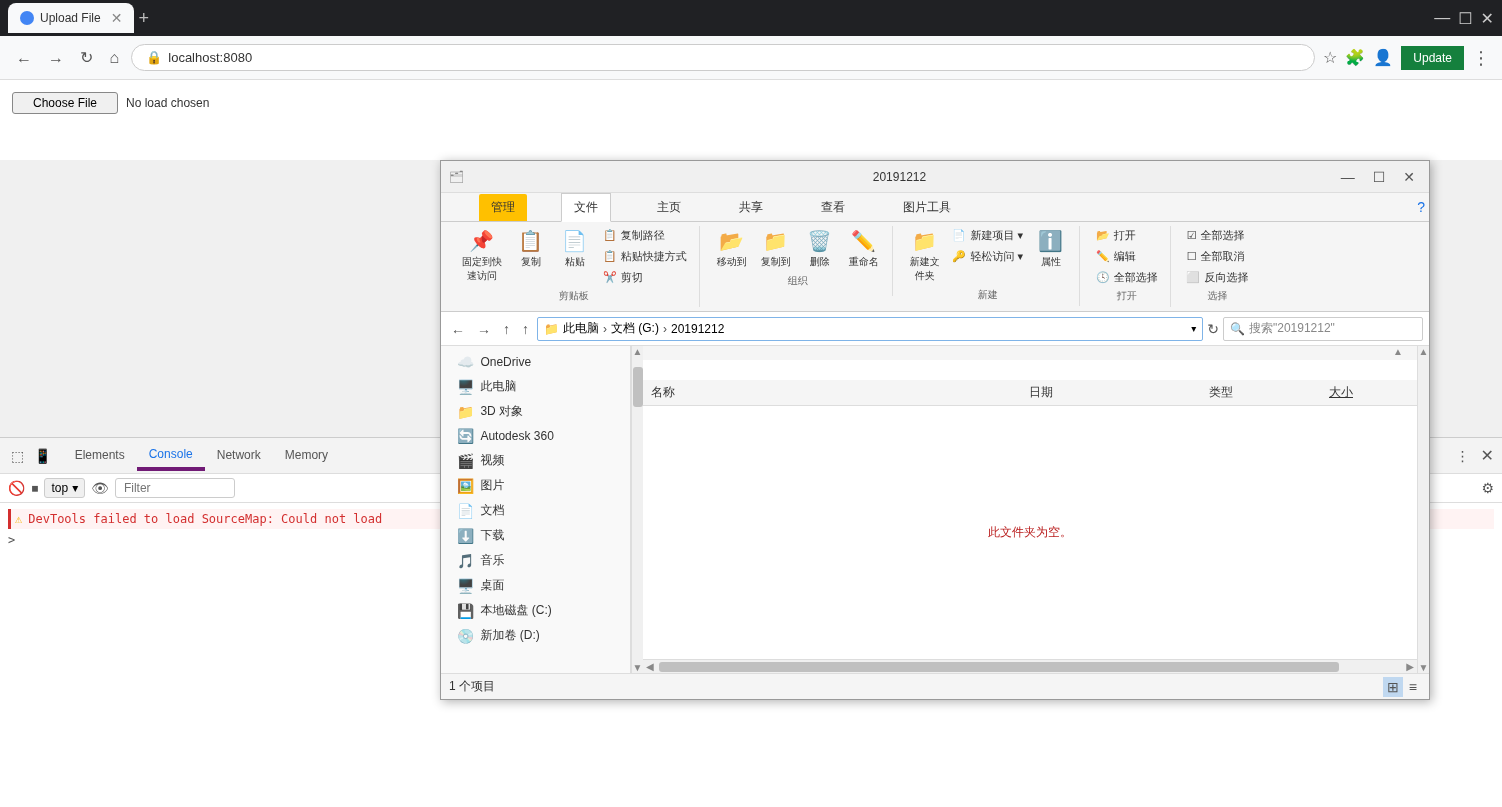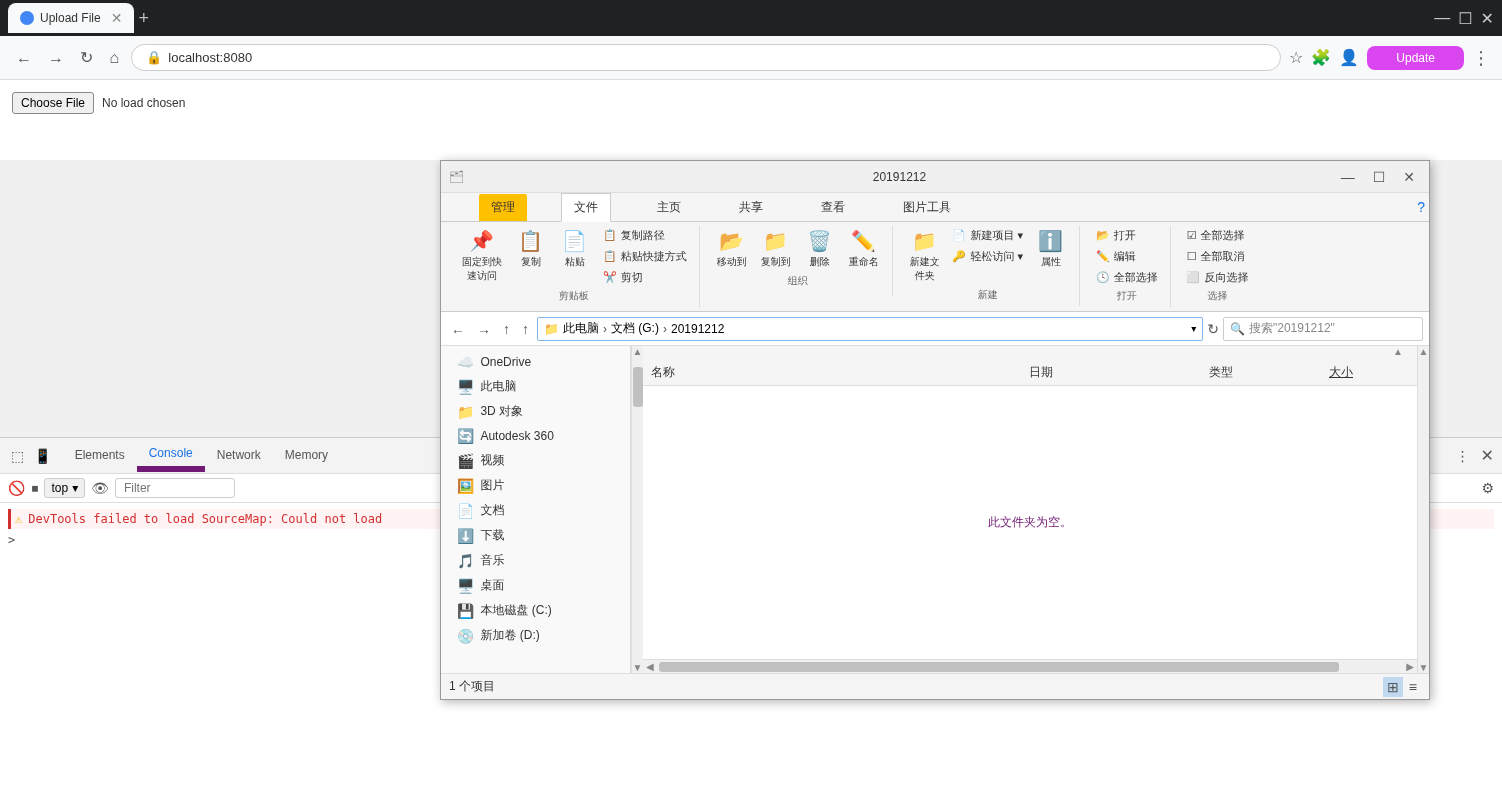--- a/index.html
+++ b/index.html
@@ -56,41 +56,41 @@
       padding: 5px 14px;
       font-size: 13px;
       display: flex;
       align-items: center;
       gap: 6px;
     }
     .address-text { font-size: 13px; color: #333; }
     .toolbar-actions { display: flex; align-items: center; gap: 8px; }
     .star-btn, .ext-btn, .account-btn { color: #555; font-size: 16px; }
     .update-btn {
-      background: #d946ef;
+      background: #15803d;
       color: white;
       border: none;
-      border-radius: 8px;
-      padding: 5px 29px;
+      border-radius: 0;
+      padding: 5px 12px;
       font-size: 12px;
       cursor: pointer;
     }
     .menu-btn { color: #555; font-size: 18px; }
 
     
     .page-content {
       background: white;
       padding: 12px;
       height: 80px;
     }
     .choose-file-btn {
       background: #f0f0f0;
       border: 1px solid #888;
       border-radius: 3px;
-      padding: 3px 8px;
+      padding: 3px 20px;
       font-size: 12px;
       cursor: pointer;
     }
     .no-file-text { color: #333; font-size: 12px; margin-left: 8px; }
 
     
     .devtools {
       position: absolute;
       bottom: 0;
       left: 0;
@@ -111,21 +111,21 @@
     }
     .devtools-tab {
       padding: 6px 12px;
       font-size: 12px;
       color: #555;
       cursor: pointer;
       border-bottom: 2px solid transparent;
     }
     .devtools-tab.active {
       color: #1a73e8;
-      border-bottom: 6px solid #701a75;
+      border-bottom: 4px solid #701a75;
     }
     .devtools-icons-left { display: flex; gap: 4px; margin-right: 8px; }
     .devtools-icon-btn { color: #555; font-size: 14px; cursor: pointer; padding: 3px; }
     .devtools-actions { margin-left: auto; display: flex; align-items: center; gap: 8px; }
     .devtools-close { font-size: 16px; color: #555; cursor: pointer; }
 
     .devtools-console-toolbar {
       display: flex;
       align-items: center;
       gap: 6px;
@@ -354,31 +354,32 @@
       flex-direction: column;
       overflow: hidden;
     }
     .fe-column-headers {
       display: flex;
       background: #f5f5f5;
       border-bottom: 1px solid #ddd;
       padding: 4px 8px;
       font-size: 12px;
       color: #333;
+      margin-top: 20px;
     }
     .fe-col-name { flex: 1; }
     .fe-col-date { width: 180px; }
     .fe-col-type { width: 120px; }
     .fe-col-size { width: 80px; text-decoration: underline; }
     .fe-files {
       flex: 1;
       display: flex;
       align-items: center;
       justify-content: center;
-      color: #701a75;
+      color: #b91c1c;
       font-size: 12px;
     }
     .fe-statusbar {
       border-top: 1px solid #ddd;
       height: 26px;
       display: flex;
       align-items: center;
       padding: 0 8px;
       font-size: 12px;
       color: #333;

